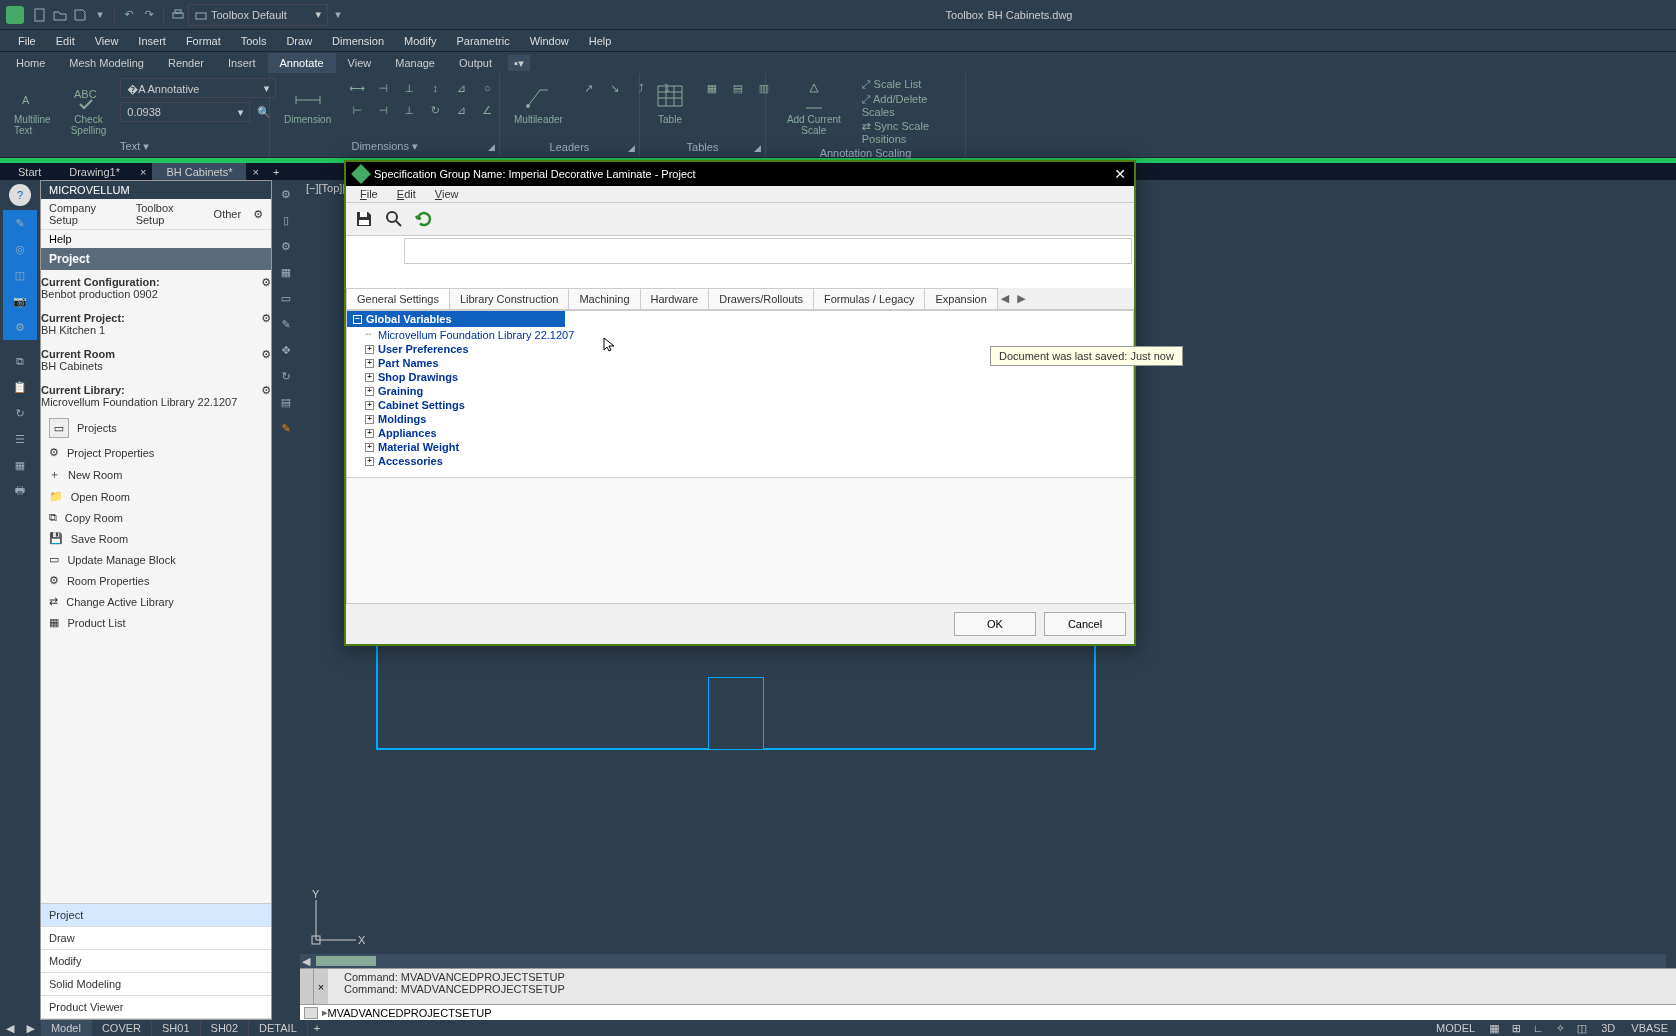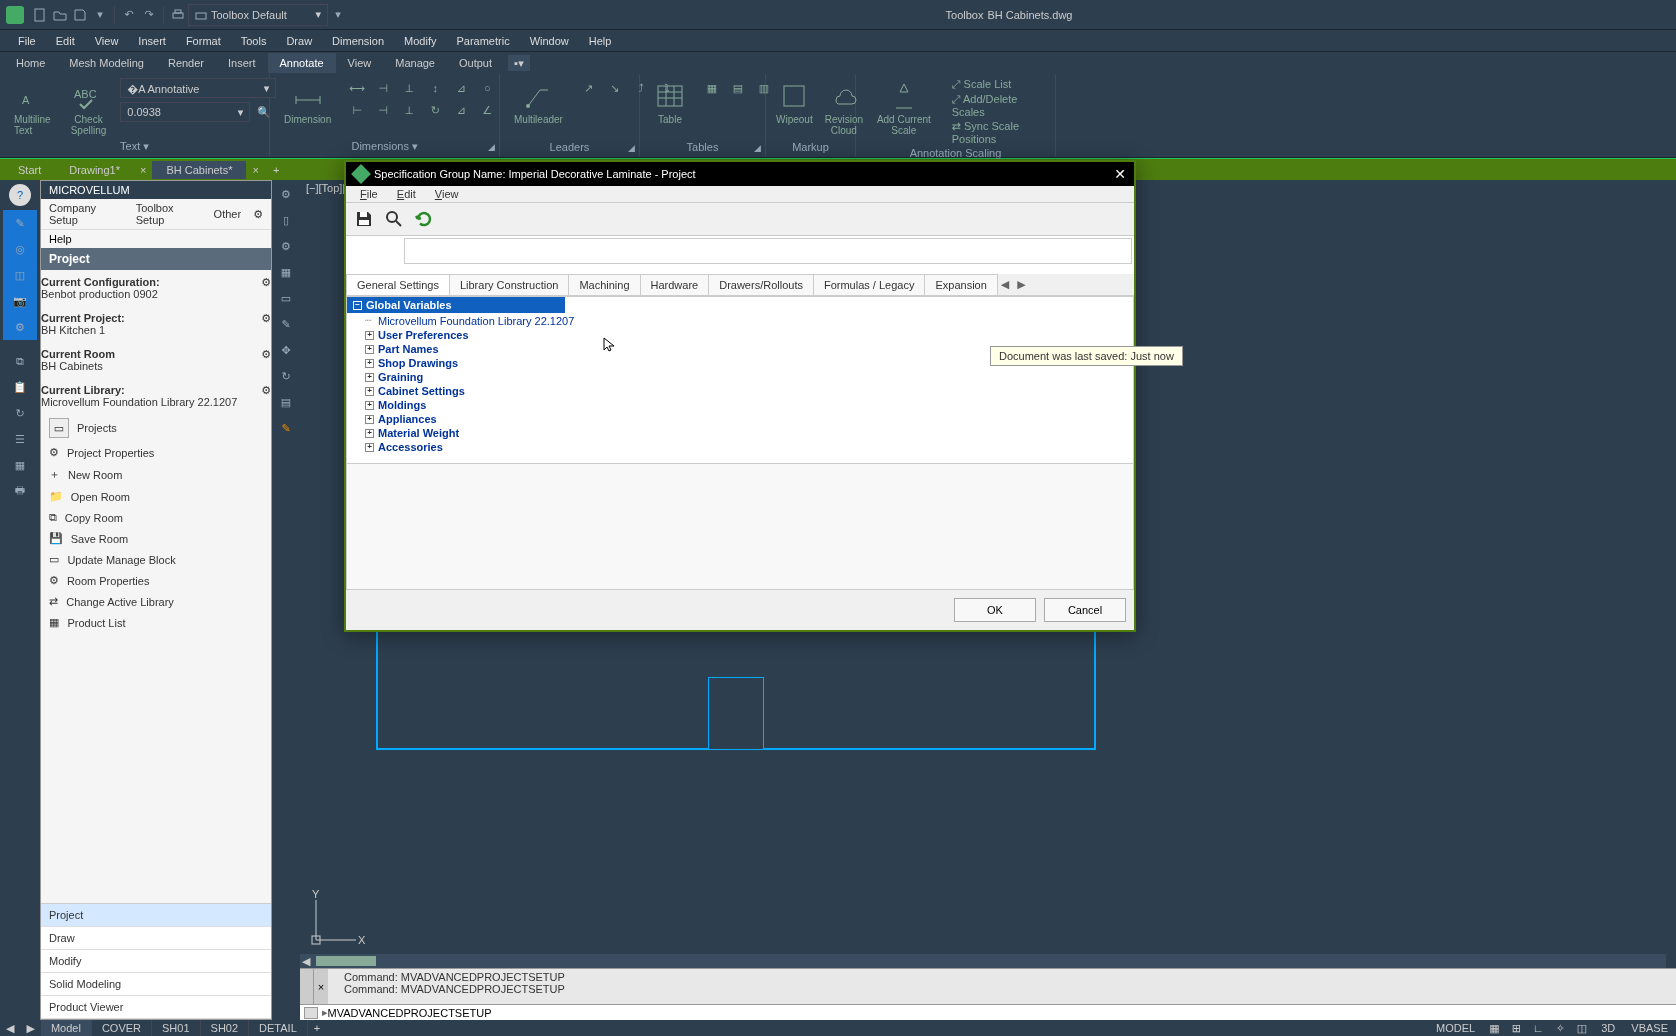--- a/index.html
+++ b/index.html
@@ -21,21 +21,21 @@
 .ribpanel{border-right:1px solid #3a4d60;padding:4px 8px;display:flex;flex-direction:column;justify-content:space-between}
 .ribpanel .body{display:flex;gap:8px;align-items:flex-start;flex:1}
 .ribpanel .lbl{color:#9ab;text-align:center;font-size:11px;padding-top:2px;position:relative}
 .ribpanel .lbl .arrow{position:absolute;right:-4px;top:4px;color:#9ab;font-size:9px}
 .bigbtn{display:flex;flex-direction:column;align-items:center;color:#8a9;padding:2px 6px;gap:2px}
 .bigbtn svg{width:32px;height:32px}
 .smallgrid{display:flex;flex-direction:column;gap:2px}
 .smallrow{display:flex;gap:2px}
 .smallbtn{width:24px;height:20px;display:flex;align-items:center;justify-content:center;color:#8a9}
 .combo2{display:flex;align-items:center;background:#2d3e4f;border:1px solid #445;height:20px;padding:0 6px;color:#ccc;min-width:150px;justify-content:space-between}
-.tabbar{height:22px;background:#4d7c0f;display:flex;align-items:center;padding:0 4px;border-top:1px solid #22c55e}
+.tabbar{height:22px;background:#0f172a;display:flex;align-items:center;padding:0 4px;border-top:5px solid #22c55e}
 .tabbar .tb-tab{color:#ccc;padding:3px 14px;position:relative}
 .tabbar .tb-tab.active{background:#3a4d60}
 .tabbar .tb-close{color:#ccc;padding:0 6px}
 .tabbar .tb-plus{color:#ccc;padding:0 8px}
 .main{position:absolute;top:180px;left:0;right:0;bottom:16px;display:flex}
 .leftcol{width:40px;background:#2d3e4f;display:flex;flex-direction:column;align-items:center;padding-top:2px;gap:0}
 .lefticon{width:34px;height:26px;display:flex;align-items:center;justify-content:center;color:#9ab;margin-bottom:0}
 .lefticon.active{background:#1976d2}
 .sidepanel{width:232px;background:#f5f5f5;border:1px solid #999;display:flex;flex-direction:column}
 .sp-title{background:#2d3e4f;color:#fff;padding:3px 8px;font-size:11px}
@@ -71,21 +71,21 @@
 
 .dialog{position:absolute;left:344px;top:160px;width:792px;background:#fff;border:2px solid #4d7c0f;box-shadow:0 4px 20px rgba(0,0,0,.4);z-index:100}
 .dlg-title{background:#000;color:#fff;padding:4px 8px;display:flex;align-items:center;font-size:12px}
 .dlg-title .logo2{width:14px;height:14px;background:#4a6;margin-right:6px;transform:rotate(45deg)}
 .dlg-title .x{margin-left:auto;font-size:14px;cursor:pointer}
 .dlg-menu{background:#f0f0f0;padding:2px 6px;border-bottom:1px solid #ccc}
 .dlg-menu span{padding:2px 8px;color:#333}
 .dlg-tb{background:#f0f0f0;padding:4px 6px;border-bottom:1px solid #ccc;display:flex;gap:6px}
 .dlg-tb .tbtn{width:24px;height:24px;display:flex;align-items:center;justify-content:center}
 .dlg-search{height:26px;border:1px solid #ccc;margin:2px 2px 2px 58px;background:#fff}
-.dlg-tabs{display:flex;border-bottom:1px solid #ccc;background:#f0f0f0;align-items:center;margin-top:10px}
+.dlg-tabs{display:flex;border-bottom:1px solid #ccc;background:#f0f0f0;align-items:center;margin-top:24px}
 .dlg-tabs .dt{padding:4px 10px;border:1px solid #ccc;border-bottom:none;background:#f8f8f8;color:#333;font-size:11px;margin-right:-1px;white-space:nowrap}
 .dlg-tabs .dt.active{background:#fff}
 .dlg-tabs .nav{padding:0 4px;color:#666}
 .dlg-tree{height:168px;border:1px solid #ccc;overflow:auto;background:#fff;margin:0}
 .tree-root{background:#1060c0;color:#fff;padding:2px 6px;font-weight:bold;display:flex;align-items:center;font-size:11px;width:218px}
 .tree-root .box{width:9px;height:9px;border:1px solid #fff;margin-right:4px;display:flex;align-items:center;justify-content:center;font-size:8px;line-height:1}
 .tree-item{padding:1px 6px 1px 18px;color:#003399;font-weight:bold;font-size:11px;display:flex;align-items:center}
 .tree-item.plain{font-weight:normal;color:#003399}
 .tree-item .box{width:9px;height:9px;border:1px solid #888;margin-right:4px;display:flex;align-items:center;justify-content:center;font-size:8px;line-height:1;color:#333}
 .dlg-body2{height:126px;border:1px solid #ccc;border-top:none;background:#f8f8f8}
@@ -263,38 +263,20 @@
       <div class="smallgrid">
           <div class="smallrow">
             <div class="smallbtn">▦</div>
             <div class="smallbtn">▤</div>
             <div class="smallbtn">▥</div>
           </div>
         </div>
     </div>
     <div class="lbl"><span>Tables</span><span class="arrow">◢</span></div>
   </div>
-  <div class="ribpanel" style="width:90px">
-    <div class="body">
-      <div class="bigbtn" style="padding:2px 2px">
-        <svg viewBox="0 0 32 32" width="26" height="26">
-            <rect x="6" y="6" width="20" height="20" fill="none" stroke="#8a9"></rect>
-          </svg>
-        <span style="font-size:10px">Wipeout</span>
-      </div>
-      <div class="bigbtn" style="padding:2px 2px">
-        <svg viewBox="0 0 32 32" width="26" height="26">
-            <path d="M8 20a4 4 0 014-4 6 6 0 0112 0 4 4 0 010 8H10a4 4 0 01-2-4z" fill="none" stroke="#8a9"></path>
-          </svg>
-        <span style="font-size:10px;white-space:pre;text-align:center">Revision
-Cloud</span>
-      </div>
-    </div>
-    <div class="lbl"><span>Markup</span></div>
-  </div>
   <div class="ribpanel" style="width:200px">
     <div class="body">
       <div class="bigbtn">
         <svg viewBox="0 0 32 32">
             <path d="M16 4l4 8h-8zM8 28h16" stroke="#8a9" fill="none"></path>
           </svg>
         <span style="font-size:10px;text-align:center">Add Current Scale</span>
       </div>
       <div style="display:flex;flex-direction:column;gap:2px;color:#8a9;font-size:10px">
         <div>⤢ <span>Scale List</span></div>

